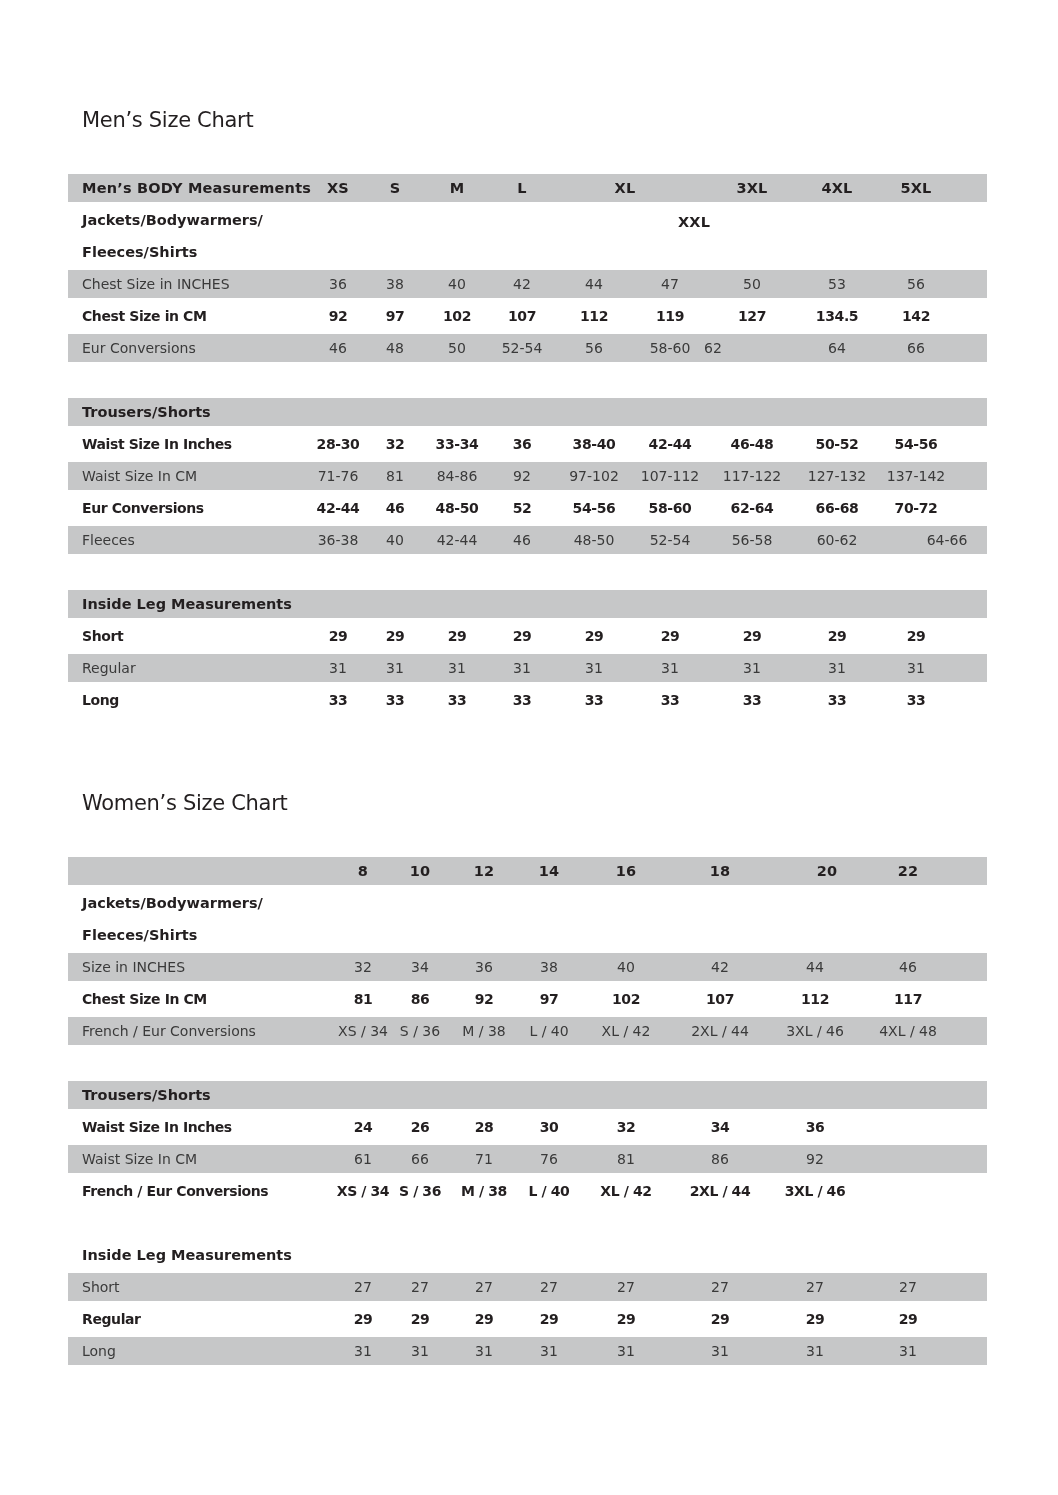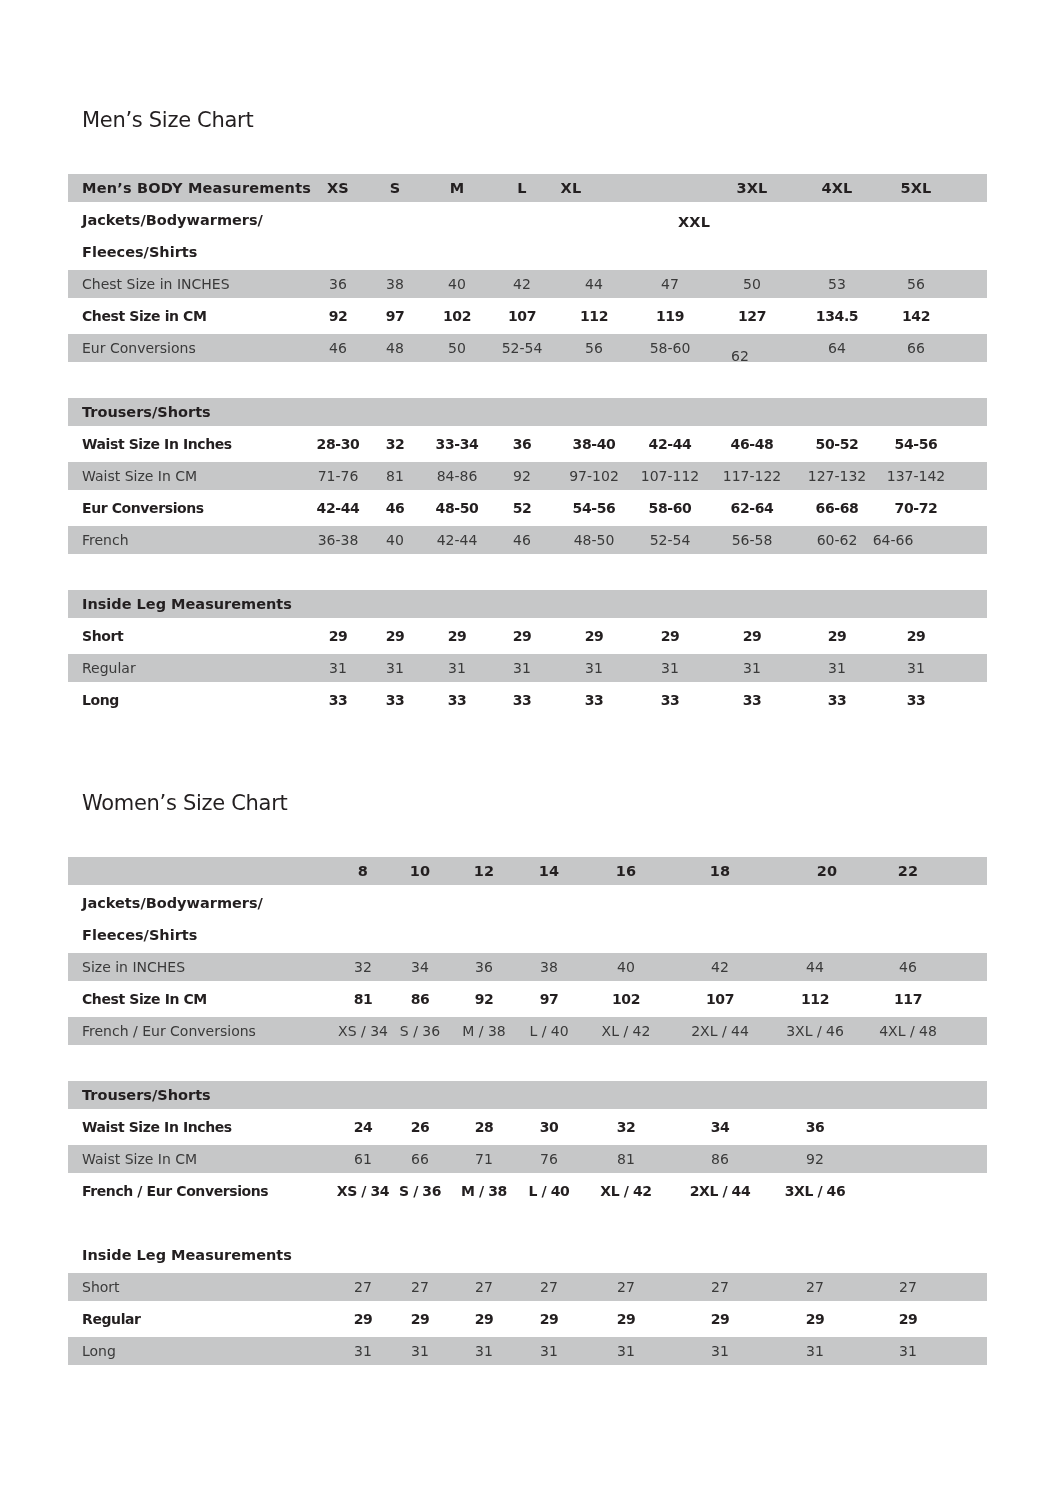--- a/index.html
+++ b/index.html
@@ -22,21 +22,21 @@
 
 <div>
   <div class="title" style="top:108px;">Men’s Size Chart</div>
 
   <div class="row grey head" style="top:174px;">
     <span class="cell label">Men’s BODY Measurements</span>
     <span class="cell val" style="left:270px;">XS</span>
     <span class="cell val" style="left:327px;">S</span>
     <span class="cell val" style="left:389px;">M</span>
     <span class="cell val" style="left:454px;">L</span>
-    <span class="cell val" style="left:503px;">XL</span>
+    <span class="cell val" style="left:557px;">XL</span>
     <span class="cell val" style="left:626px;margin-top:34px;">XXL</span>
     <span class="cell val" style="left:684px;">3XL</span>
     <span class="cell val" style="left:769px;">4XL</span>
     <span class="cell val" style="left:848px;">5XL</span>
   </div>
 
   <div class="row sec" style="top:206px;">
     <span class="cell label">Jackets/Bodywarmers/</span>
   </div>
   <div class="row sec" style="top:238px;">
@@ -68,21 +68,21 @@
     <span class="cell val" style="left:848px;">142</span>
   </div>
   <div class="row grey" style="top:334px;">
     <span class="cell label">Eur Conversions</span>
     <span class="cell val" style="left:270px;">46</span>
     <span class="cell val" style="left:327px;">48</span>
     <span class="cell val" style="left:389px;">50</span>
     <span class="cell val" style="left:454px;">52-54</span>
     <span class="cell val" style="left:526px;">56</span>
     <span class="cell val" style="left:602px;">58-60</span>
-    <span class="cell val" style="left:672px;margin-top:8px;">62</span>
+    <span class="cell val" style="left:645px;">62</span>
     <span class="cell val" style="left:769px;">64</span>
     <span class="cell val" style="left:848px;">66</span>
   </div>
 
   <div class="row grey sec" style="top:398px;">
     <span class="cell label">Trousers/Shorts</span>
   </div>
   <div class="row white" style="top:430px;">
     <span class="cell label">Waist Size In Inches</span>
     <span class="cell val" style="left:270px;">28-30</span>
@@ -113,30 +113,30 @@
     <span class="cell val" style="left:327px;">46</span>
     <span class="cell val" style="left:389px;">48-50</span>
     <span class="cell val" style="left:454px;">52</span>
     <span class="cell val" style="left:526px;">54-56</span>
     <span class="cell val" style="left:602px;">58-60</span>
     <span class="cell val" style="left:684px;">62-64</span>
     <span class="cell val" style="left:769px;">66-68</span>
     <span class="cell val" style="left:848px;">70-72</span>
   </div>
   <div class="row grey" style="top:526px;">
-    <span class="cell label">French</span>
+    <span class="cell label">Fleeces</span>
     <span class="cell val" style="left:270px;">36-38</span>
     <span class="cell val" style="left:327px;">40</span>
     <span class="cell val" style="left:389px;">42-44</span>
     <span class="cell val" style="left:454px;">46</span>
     <span class="cell val" style="left:526px;">48-50</span>
     <span class="cell val" style="left:602px;">52-54</span>
     <span class="cell val" style="left:684px;">56-58</span>
     <span class="cell val" style="left:769px;">60-62</span>
-    <span class="cell val" style="left:825px;">64-66</span>
+    <span class="cell val" style="left:879px;">64-66</span>
   </div>
 
   <div class="row grey sec" style="top:590px;">
     <span class="cell label">Inside Leg Measurements</span>
   </div>
   <div class="row white" style="top:622px;">
     <span class="cell label">Short</span>
     <span class="cell val" style="left:270px;">29</span>
     <span class="cell val" style="left:327px;">29</span>
     <span class="cell val" style="left:389px;">29</span>

